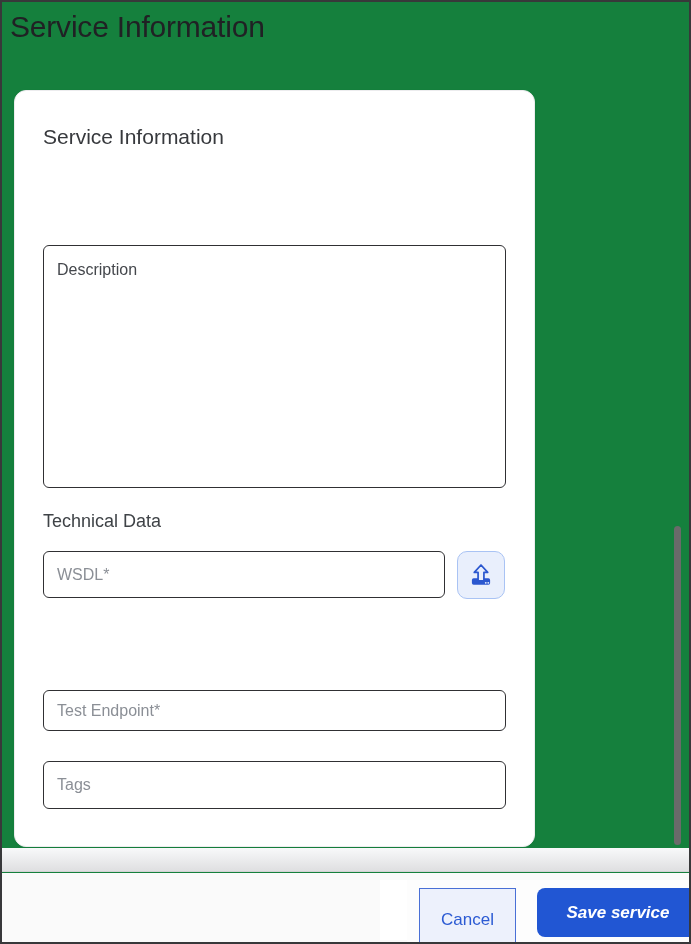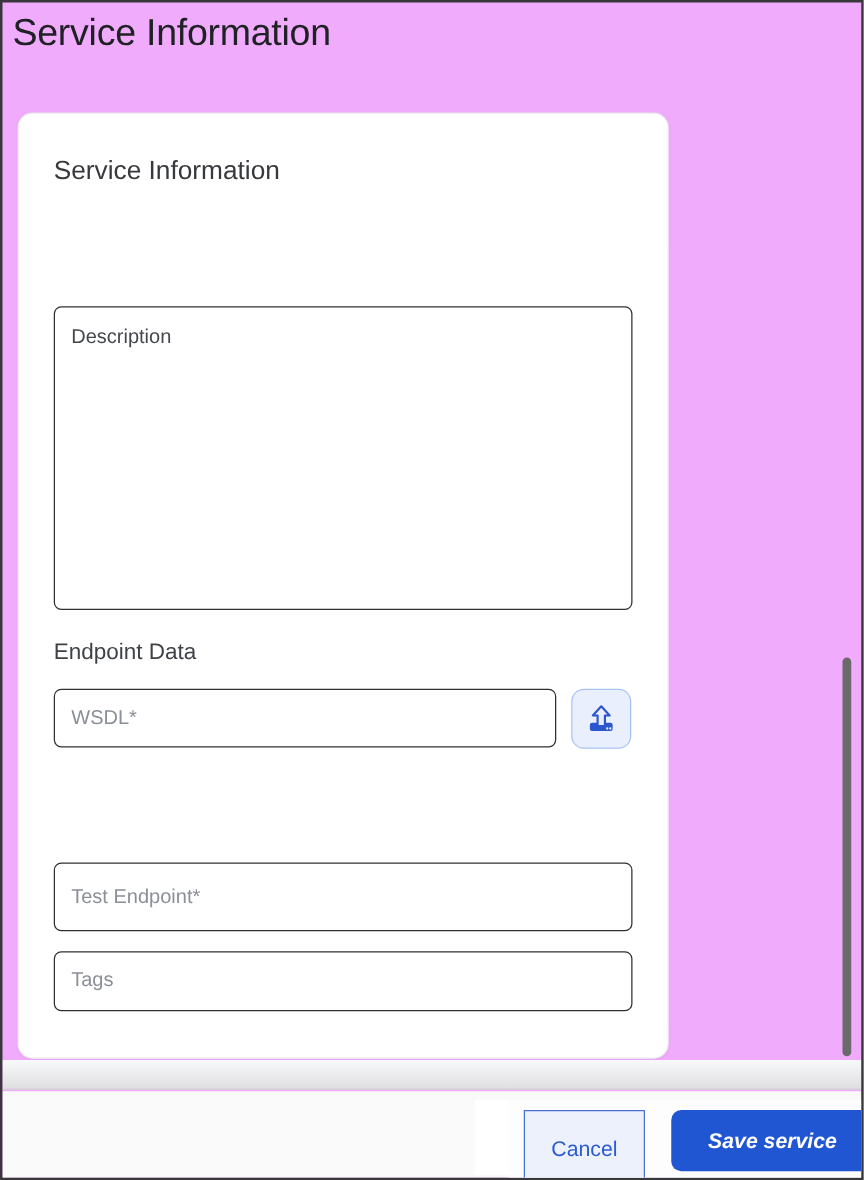--- a/index.html
+++ b/index.html
@@ -4,21 +4,21 @@
 <style>
   * { margin: 0; padding: 0; box-sizing: border-box; }
   html, body { background: #e9e9e9; }
   body { font-family: "Liberation Sans", sans-serif; }
 
   .frame {
     position: relative;
     width: 691px;
     height: 944px;
     border: 2px solid #38383a;
-    background: #f0abfc;
+    background: #15803d;
     overflow: hidden;
   }
 
   .page-title {
     position: absolute;
     left: 8px;
     top: 8px;
     font-size: 30px;
     font-weight: 400;
     color: #202124;
@@ -94,21 +94,21 @@
     background: #e9effc;
     display: flex;
     align-items: center;
     justify-content: center;
     cursor: pointer;
     padding: 0;
   }
   .upload-button svg { display: block; }
 
   .field-endpoint { top: 532px; height: 48px; }
-  .field-test-endpoint { top: 599px; height: 55px; }
+  .field-test-endpoint { top: 599px; height: 41px; }
   .field-tags { top: 670px; height: 48px; }
 
   .scroll-shadow {
     position: absolute;
     left: 0;
     top: 846px;
     width: 100%;
     height: 24px;
     background: linear-gradient(#f8f9fa, #dfdfe1);
     border-bottom: 1px solid #d2d2d4;
@@ -191,21 +191,21 @@
 
   <div class="page-title">Service Information</div>
 
   <div class="card">
 
     <div class="card-heading">Service Information</div>
 
 
     <textarea class="field field-description" placeholder="Description" style=""></textarea>
 
-    <div class="section-heading">Endpoint Data</div>
+    <div class="section-heading">Technical Data</div>
 
     <input class="field field-wsdl" type="text" placeholder="WSDL*" style="">
 
     <button class="upload-button">
       <span>
         <svg width="26" height="26" viewBox="0 0 24 24">
           <rect x="3.6" y="15" width="16.8" height="6" rx="1.6" fill="#2b57cf"></rect>
           <path d="M12 2.8 L18.2 9.6 H14.7 V17.5 H9.3 V9.6 H5.8 Z" fill="#e9effc" stroke="#2b57cf" stroke-width="1.6" stroke-linejoin="round"></path>
           <circle cx="16.4" cy="19.2" r="0.85" fill="#e9effc"></circle>
           <circle cx="18.7" cy="19.2" r="0.85" fill="#e9effc"></circle>

